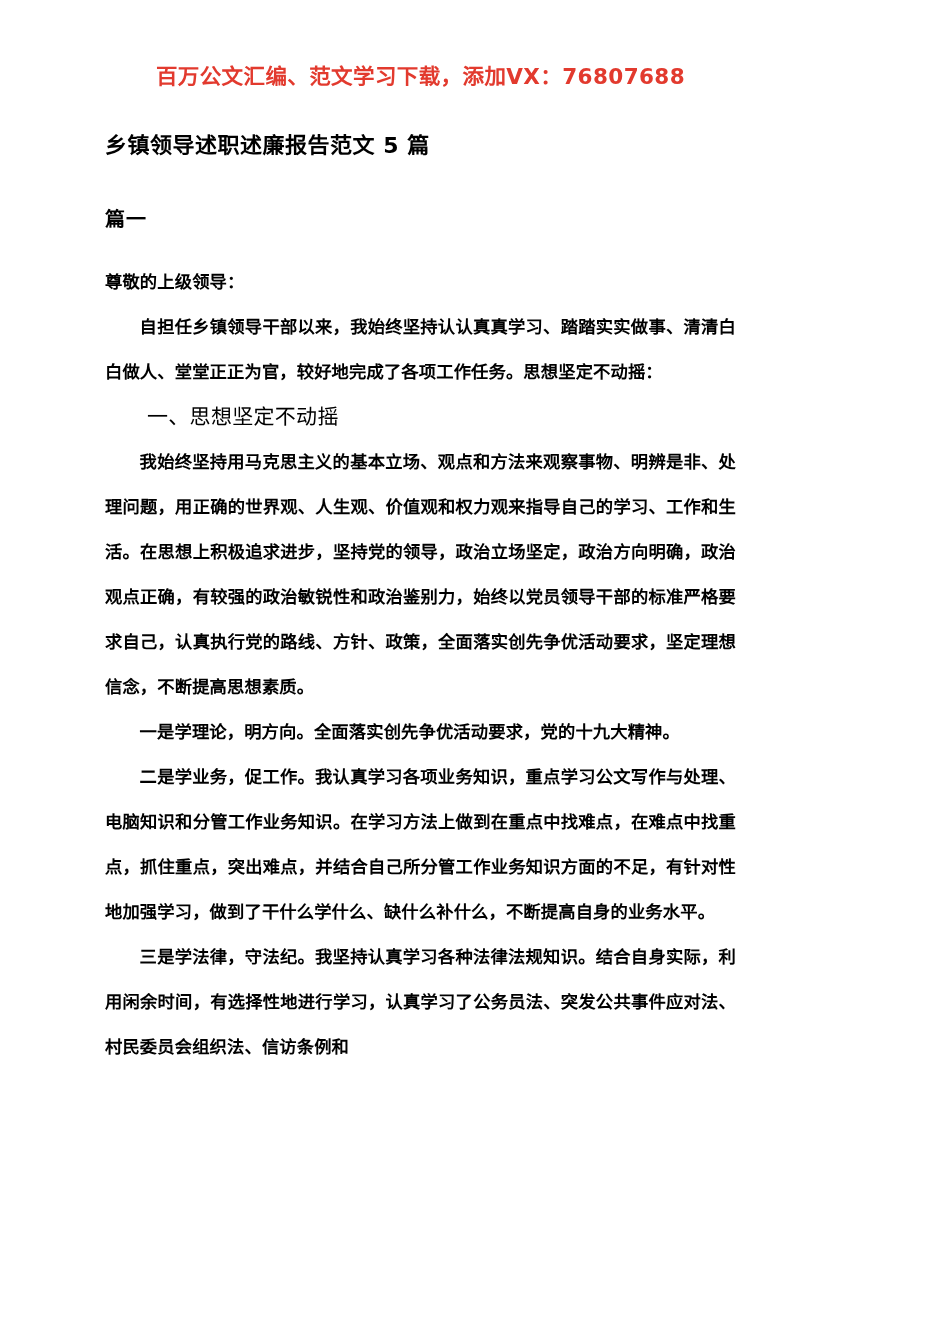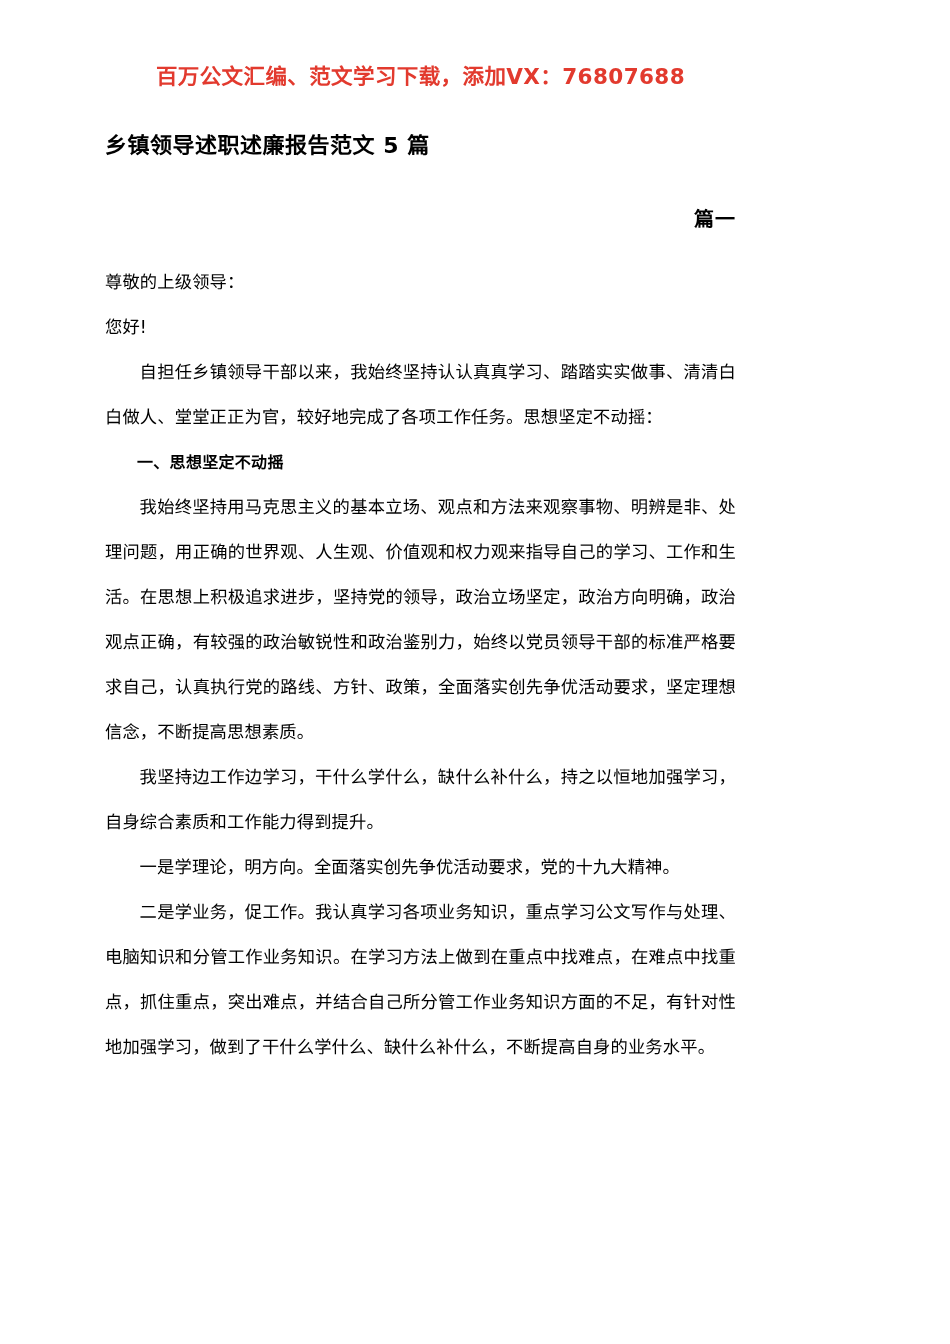--- a/index.html
+++ b/index.html
@@ -39,77 +39,77 @@
     padding-top: 42px;
     text-align: left;
     font-size: 22px;
     font-weight: bold;
     letter-spacing: 0.5px;
     line-height: 1.3;
   }
   .section-label {
     margin: 0;
     padding-top: 46px;
-    text-align: right;
+    text-align: left;
     font-size: 20px;
     font-weight: bold;
     letter-spacing: 1px;
     line-height: 1.3;
   }
   .body-block {
     padding-top: 28px;
   }
   p.para {
     margin: 0 0 0 0;
     font-size: 17.3px;
     line-height: 45px;
     text-align: justify;
     text-justify: inter-ideograph;
     letter-spacing: 0.15px;
+    font-weight: bold;
   }
   p.indent {
     text-indent: 2em;
   }
   p.noindent {
     text-indent: 0;
   }
   p.heading {
-    font-weight: bold;
+    font-weight: normal;
     text-indent: 2em;
     margin: 0;
-    font-size: 16px;
+    font-size: 21px;
     line-height: 45px;
     letter-spacing: 0.3px;
   }
 </style>
 </head>
 <body>
 
 <div class="page">
 
   <div class="ad-banner" style="color: rgb(226, 58, 46);">百万公文汇编、范文学习下载，添加VX：76807688</div>
 
   <h1 class="doc-title">乡镇领导述职述廉报告范文 5 篇</h1>
 
   <h2 class="section-label">篇一</h2>
 
   <div class="body-block">
 
     <p class="para noindent">尊敬的上级领导：</p>
 
-    <p class="para noindent">您好!</p>
 
     <p class="para indent">自担任乡镇领导干部以来，我始终坚持认认真真学习、踏踏实实做事、清清白白做人、堂堂正正为官，较好地完成了各项工作任务。思想坚定不动摇：</p>
 
     <p class="heading">一、思想坚定不动摇</p>
 
     <p class="para indent">我始终坚持用马克思主义的基本立场、观点和方法来观察事物、明辨是非、处理问题，用正确的世界观、人生观、价值观和权力观来指导自己的学习、工作和生活。在思想上积极追求进步，坚持党的领导，政治立场坚定，政治方向明确，政治观点正确，有较强的政治敏锐性和政治鉴别力，始终以党员领导干部的标准严格要求自己，认真执行党的路线、方针、政策，全面落实创先争优活动要求，坚定理想信念，不断提高思想素质。</p>
 
 
-    <p class="para indent">我坚持边工作边学习，干什么学什么，缺什么补什么，持之以恒地加强学习，自身综合素质和工作能力得到提升。</p>
 
     <p class="para indent">一是学理论，明方向。全面落实创先争优活动要求，党的十九大精神。</p>
 
     <p class="para indent">二是学业务，促工作。我认真学习各项业务知识，重点学习公文写作与处理、电脑知识和分管工作业务知识。在学习方法上做到在重点中找难点，在难点中找重点，抓住重点，突出难点，并结合自己所分管工作业务知识方面的不足，有针对性地加强学习，做到了干什么学什么、缺什么补什么，不断提高自身的业务水平。</p>
 
+    <p class="para indent">三是学法律，守法纪。我坚持认真学习各种法律法规知识。结合自身实际，利用闲余时间，有选择性地进行学习，认真学习了公务员法、突发公共事件应对法、村民委员会组织法、信访条例和</p>
 
   </div>
 </div>
 
 </body></html>

